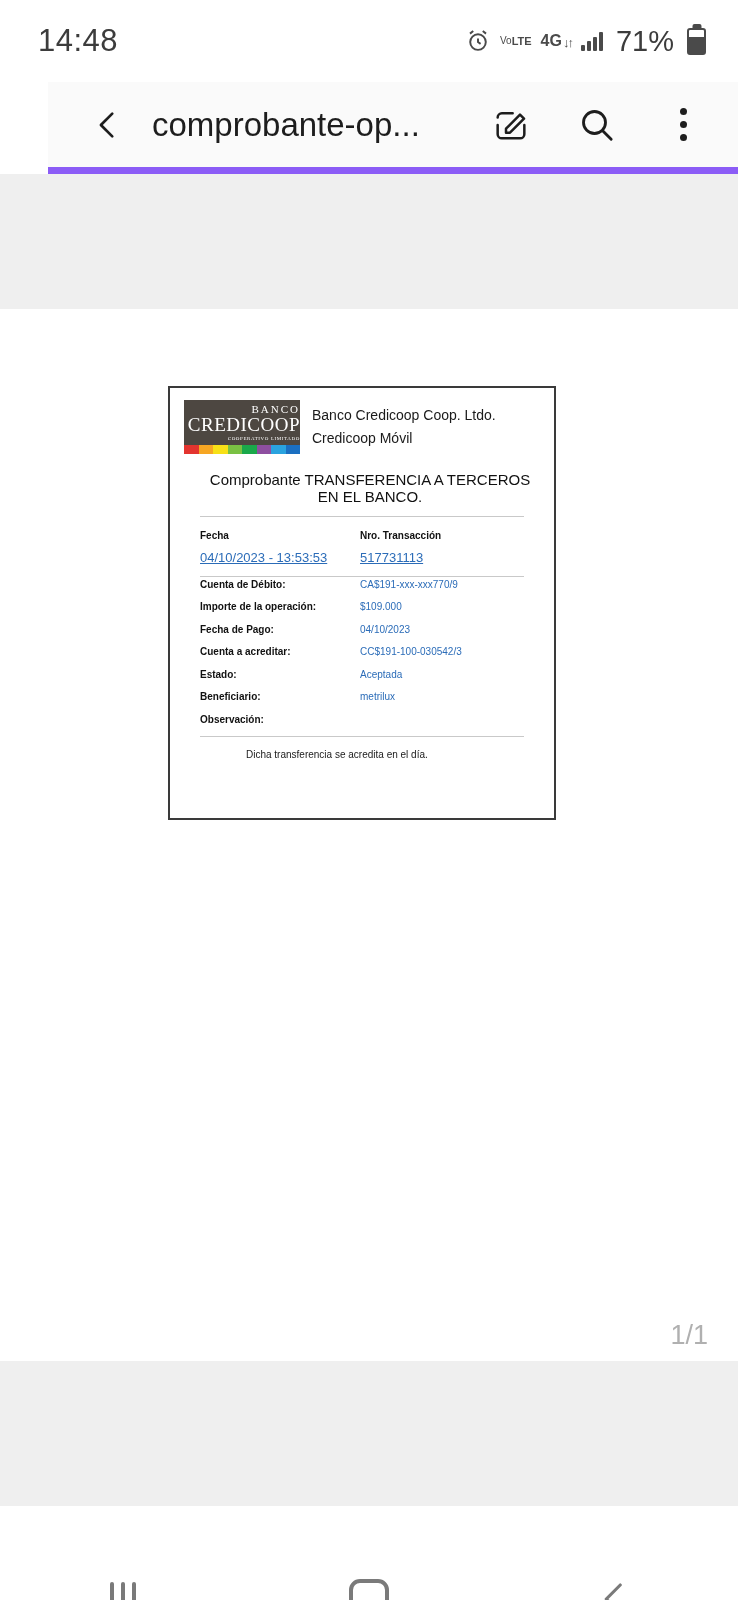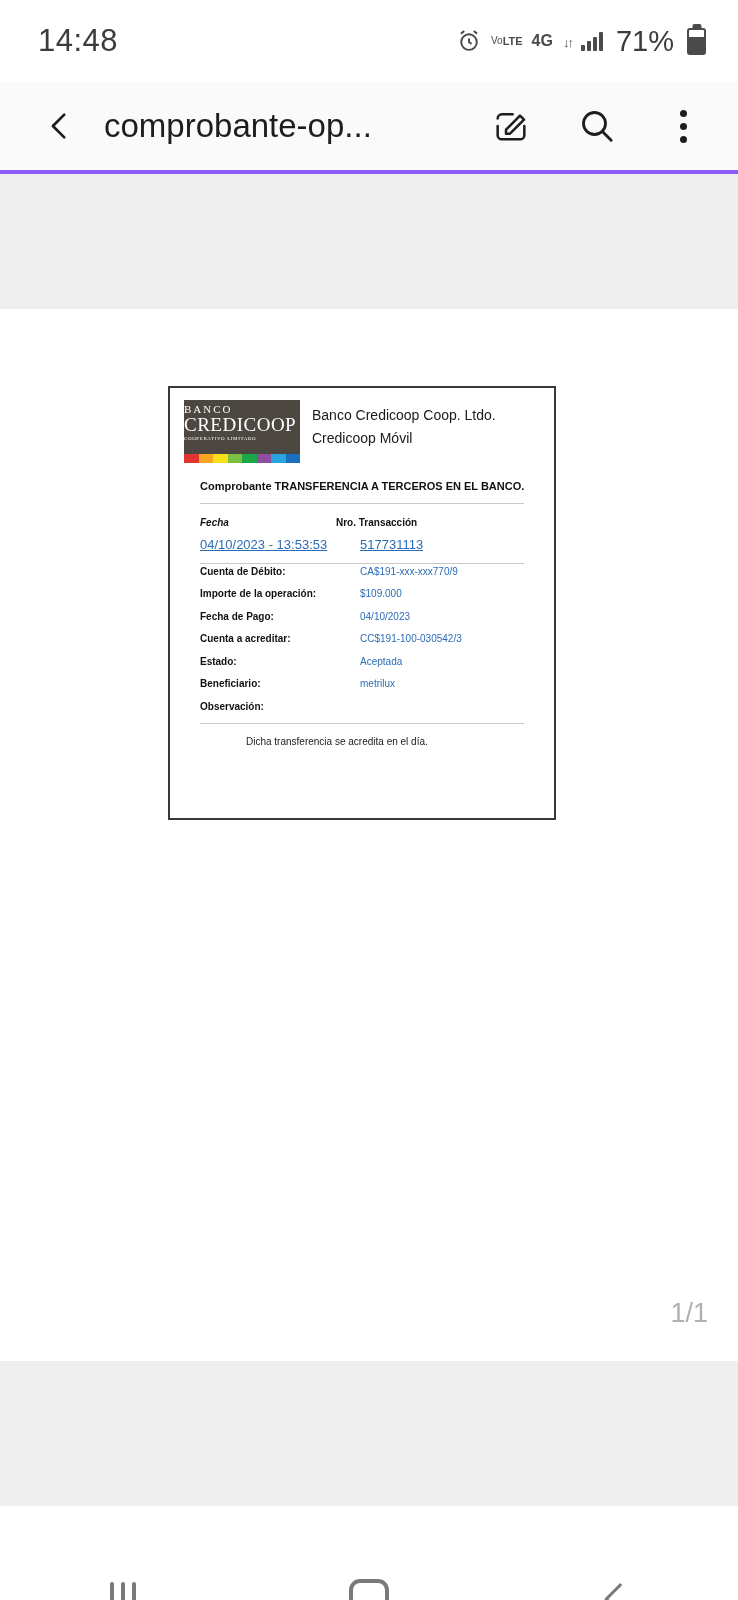--- a/index.html
+++ b/index.html
@@ -37,21 +37,21 @@
     align-items: center;
     line-height: 1;
     font-size: 11px;
     color: #4a4a4a;
   }
   .volte .vo { font-size: 10px; }
   .volte .lte { font-size: 11px; font-weight: bold; }
   .net4g {
     display: flex;
     align-items: flex-end;
-    gap: 10px;
+    gap: 1px;
     font-size: 16px;
     font-weight: bold;
     color: #4a4a4a;
   }
   .net4g .arrows { font-size: 13px; font-weight: normal; letter-spacing: -2px; }
   .bars { display: flex; align-items: flex-end; gap: 2px; height: 20px; }
   .bars i { display: block; width: 4px; background: #4a4a4a; border-radius: 1px; }
   .bars i:nth-child(1) { height: 6px; }
   .bars i:nth-child(2) { height: 10px; }
   .bars i:nth-child(3) { height: 14px; }
@@ -75,21 +75,22 @@
     border-radius: 2px 2px 0 0;
   }
 
   
   .app-bar {
     height: 92px;
     background: #fafafa;
     display: flex;
     align-items: center;
     padding: 0 30px 0 34px;
-    border-bottom: 4px solid #8b5cf6;
+    border-bottom: 7px solid #8b5cf6;
+    margin-left: 48px;
   }
   .back-btn {
     width: 52px; height: 52px;
     display: flex; align-items: center; justify-content: center;
     flex: 0 0 auto;
   }
   .app-title {
     flex: 1 1 auto;
     font-size: 33px;
     color: #1d1d1d;
@@ -113,21 +114,21 @@
     background: #ffffff;
   }
   .grey-band {
     height: 135px;
     background: #efefef;
     width: 100%;
   }
   .page-counter {
     position: absolute;
     right: 30px;
-    bottom: 32px;
+    bottom: 10px;
     font-size: 27px;
     color: #b0b0b0;
     margin-top: 24px;
   }
 
   
   .doc {
     position: absolute;
     left: 168px;
     top: 212px;
@@ -142,22 +143,22 @@
     align-items: flex-start;
     gap: 12px;
   }
   .logo-box {
     width: 116px;
     flex: 0 0 auto;
   }
   .logo-top {
     background: #4d4741;
     color: #ffffff;
-    text-align: left;
-    padding: 3px 0 13px 0;
+    text-align: right;
+    padding: 3px 0 4px 0;
   }
   .logo-banco {
     font-family: "Liberation Serif", serif;
     font-size: 11px;
     letter-spacing: 2px;
   }
   .logo-credicoop {
     font-family: "Liberation Serif", serif;
     font-size: 19px;
     letter-spacing: 0.5px;
@@ -171,37 +172,38 @@
   }
   .logo-stripes { display: flex; height: 9px; }
   .logo-stripes i { flex: 1 1 auto; display: block; }
   .bank-lines {
     font-size: 14px;
     color: #1a1a1a;
     line-height: 1.65;
     padding-top: 4px;
   }
   .doc-title {
-    font-size: 11px;
-    font-weight: bold;
+    font-size: 15px;
+    font-weight: normal;
     color: #111111;
     margin: 17px 0 0 16px;
+    text-align: center;
   }
   .rule {
     border-bottom: 1px solid #c9c9c9;
     margin: 11px 16px 0 16px;
   }
   .head-row {
     display: flex;
     margin: 13px 0 0 16px;
     font-size: 10px;
     font-weight: bold;
     color: #111111;
   }
-  .head-row .c1 { width: 136px; font-style: italic; }
+  .head-row .c1 { width: 160px; }
   .val-row {
     display: flex;
     margin: 9px 0 0 16px;
     font-size: 13px;
     color: #2b6cb8;
     text-decoration: underline;
   }
   .val-row .c1 { width: 160px; }
   .fields { margin: 2px 0 0 16px; }
   .field {

